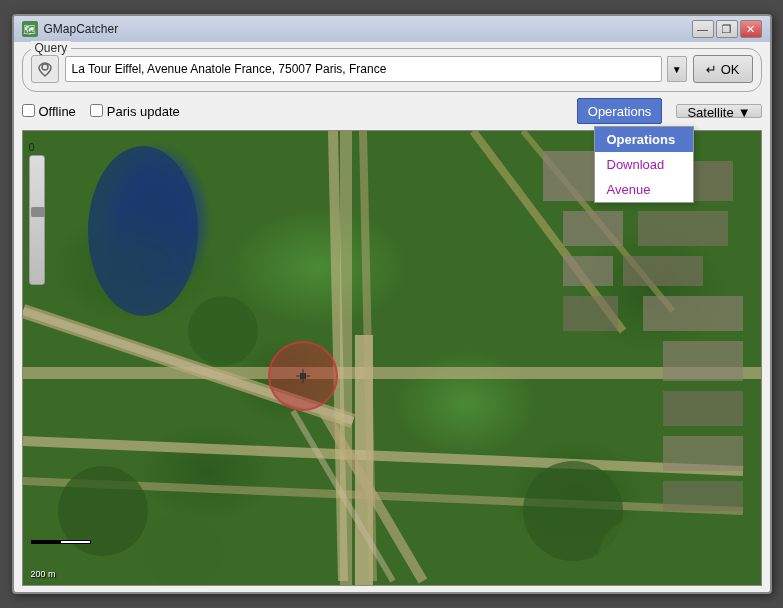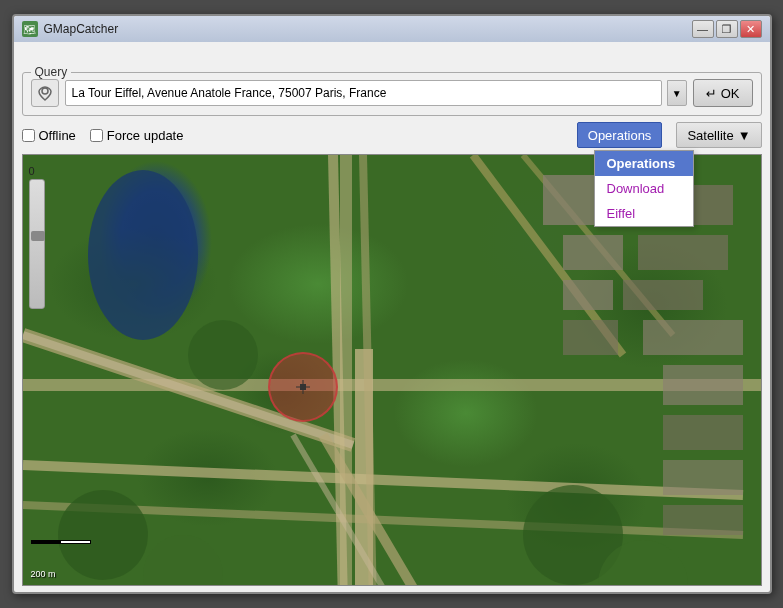--- a/index.html
+++ b/index.html
@@ -77,24 +77,23 @@
     }
     .content {
       flex: 1;
       padding: 6px 8px;
       display: flex;
       flex-direction: column;
       gap: 6px;
     }
     .query-group {
       border: 1px solid #aaa;
-      border-radius: 3px;
+      border-radius: 14px;
       padding: 6px 8px 8px 8px;
       position: relative;
-      margin-top: 24px;
     }
     .query-legend {
       position: absolute;
       top: -8px;
       left: 8px;
       background: #f0f0f0;
       padding: 0 4px;
       font-size: 12px;
       color: #333;
     }
@@ -150,49 +149,49 @@
       font-size: 13px;
     }
     .toolbar-row {
       display: flex;
       align-items: center;
       gap: 14px;
       position: relative;
     }
     .checkbox-label {
       display: flex;
-      align-items: center;
+      align-items: flex-start;
       gap: 4px;
       cursor: pointer;
       font-size: 13px;
     }
     .checkbox-label input {
       cursor: pointer;
     }
     .operations-btn {
       height: 26px;
       padding: 0 10px;
       background: #5577cc;
       color: white;
       border: 1px solid #3355aa;
       border-radius: 2px;
       cursor: pointer;
       font-size: 13px;
       margin-left: auto;
     }
     .satellite-btn {
-      height: 26px;
+      height: 14px;
       padding: 0 10px;
       background: linear-gradient(to bottom, #e8e8e8, #d0d0d0);
       border: 1px solid #aaa;
       border-radius: 2px;
       cursor: pointer;
       font-size: 13px;
       display: flex;
-      align-items: center;
+      align-items: flex-start;
       gap: 4px;
     }
     .dropdown-menu {
       position: absolute;
       top: 28px;
       right: 68px;
       background: white;
       border: 1px solid #999;
       box-shadow: 2px 2px 6px rgba(0,0,0,0.2);
       z-index: 100;
@@ -360,33 +359,33 @@
       </div>
     </div>
 
     <div class="toolbar-row">
       <label class="checkbox-label">
         <input type="checkbox" style="">
         <span>Offline</span>
       </label>
       <label class="checkbox-label">
         <input type="checkbox" style="">
-        <span>Force update</span>
+        <span>Paris update</span>
       </label>
 
       <button class="operations-btn">Operations</button>
       <button class="satellite-btn">
         <span>Satellite</span>
         <span>▼</span>
       </button>
 
       <div class="dropdown-menu">
         <div class="dropdown-menu-item header">Operations</div>
         <div class="dropdown-menu-item">Download</div>
-        <div class="dropdown-menu-item">Eiffel</div>
+        <div class="dropdown-menu-item">Avenue</div>
       </div>
     </div>
 
     <div class="map-container">
       <div class="map-area">
 
         <div class="road-vertical" style="left: 45%; top: 45%; width: 18px; height: 55%; opacity: 0.75;"></div>
 
         <div class="road-horizontal" style="left: 0; top: 52%; width: 100%; height: 12px; opacity: 0.6;"></div>
         <div class="road-vertical" style="left: 43%; top: 0; width: 12px; height: 100%; opacity: 0.5;"></div>

